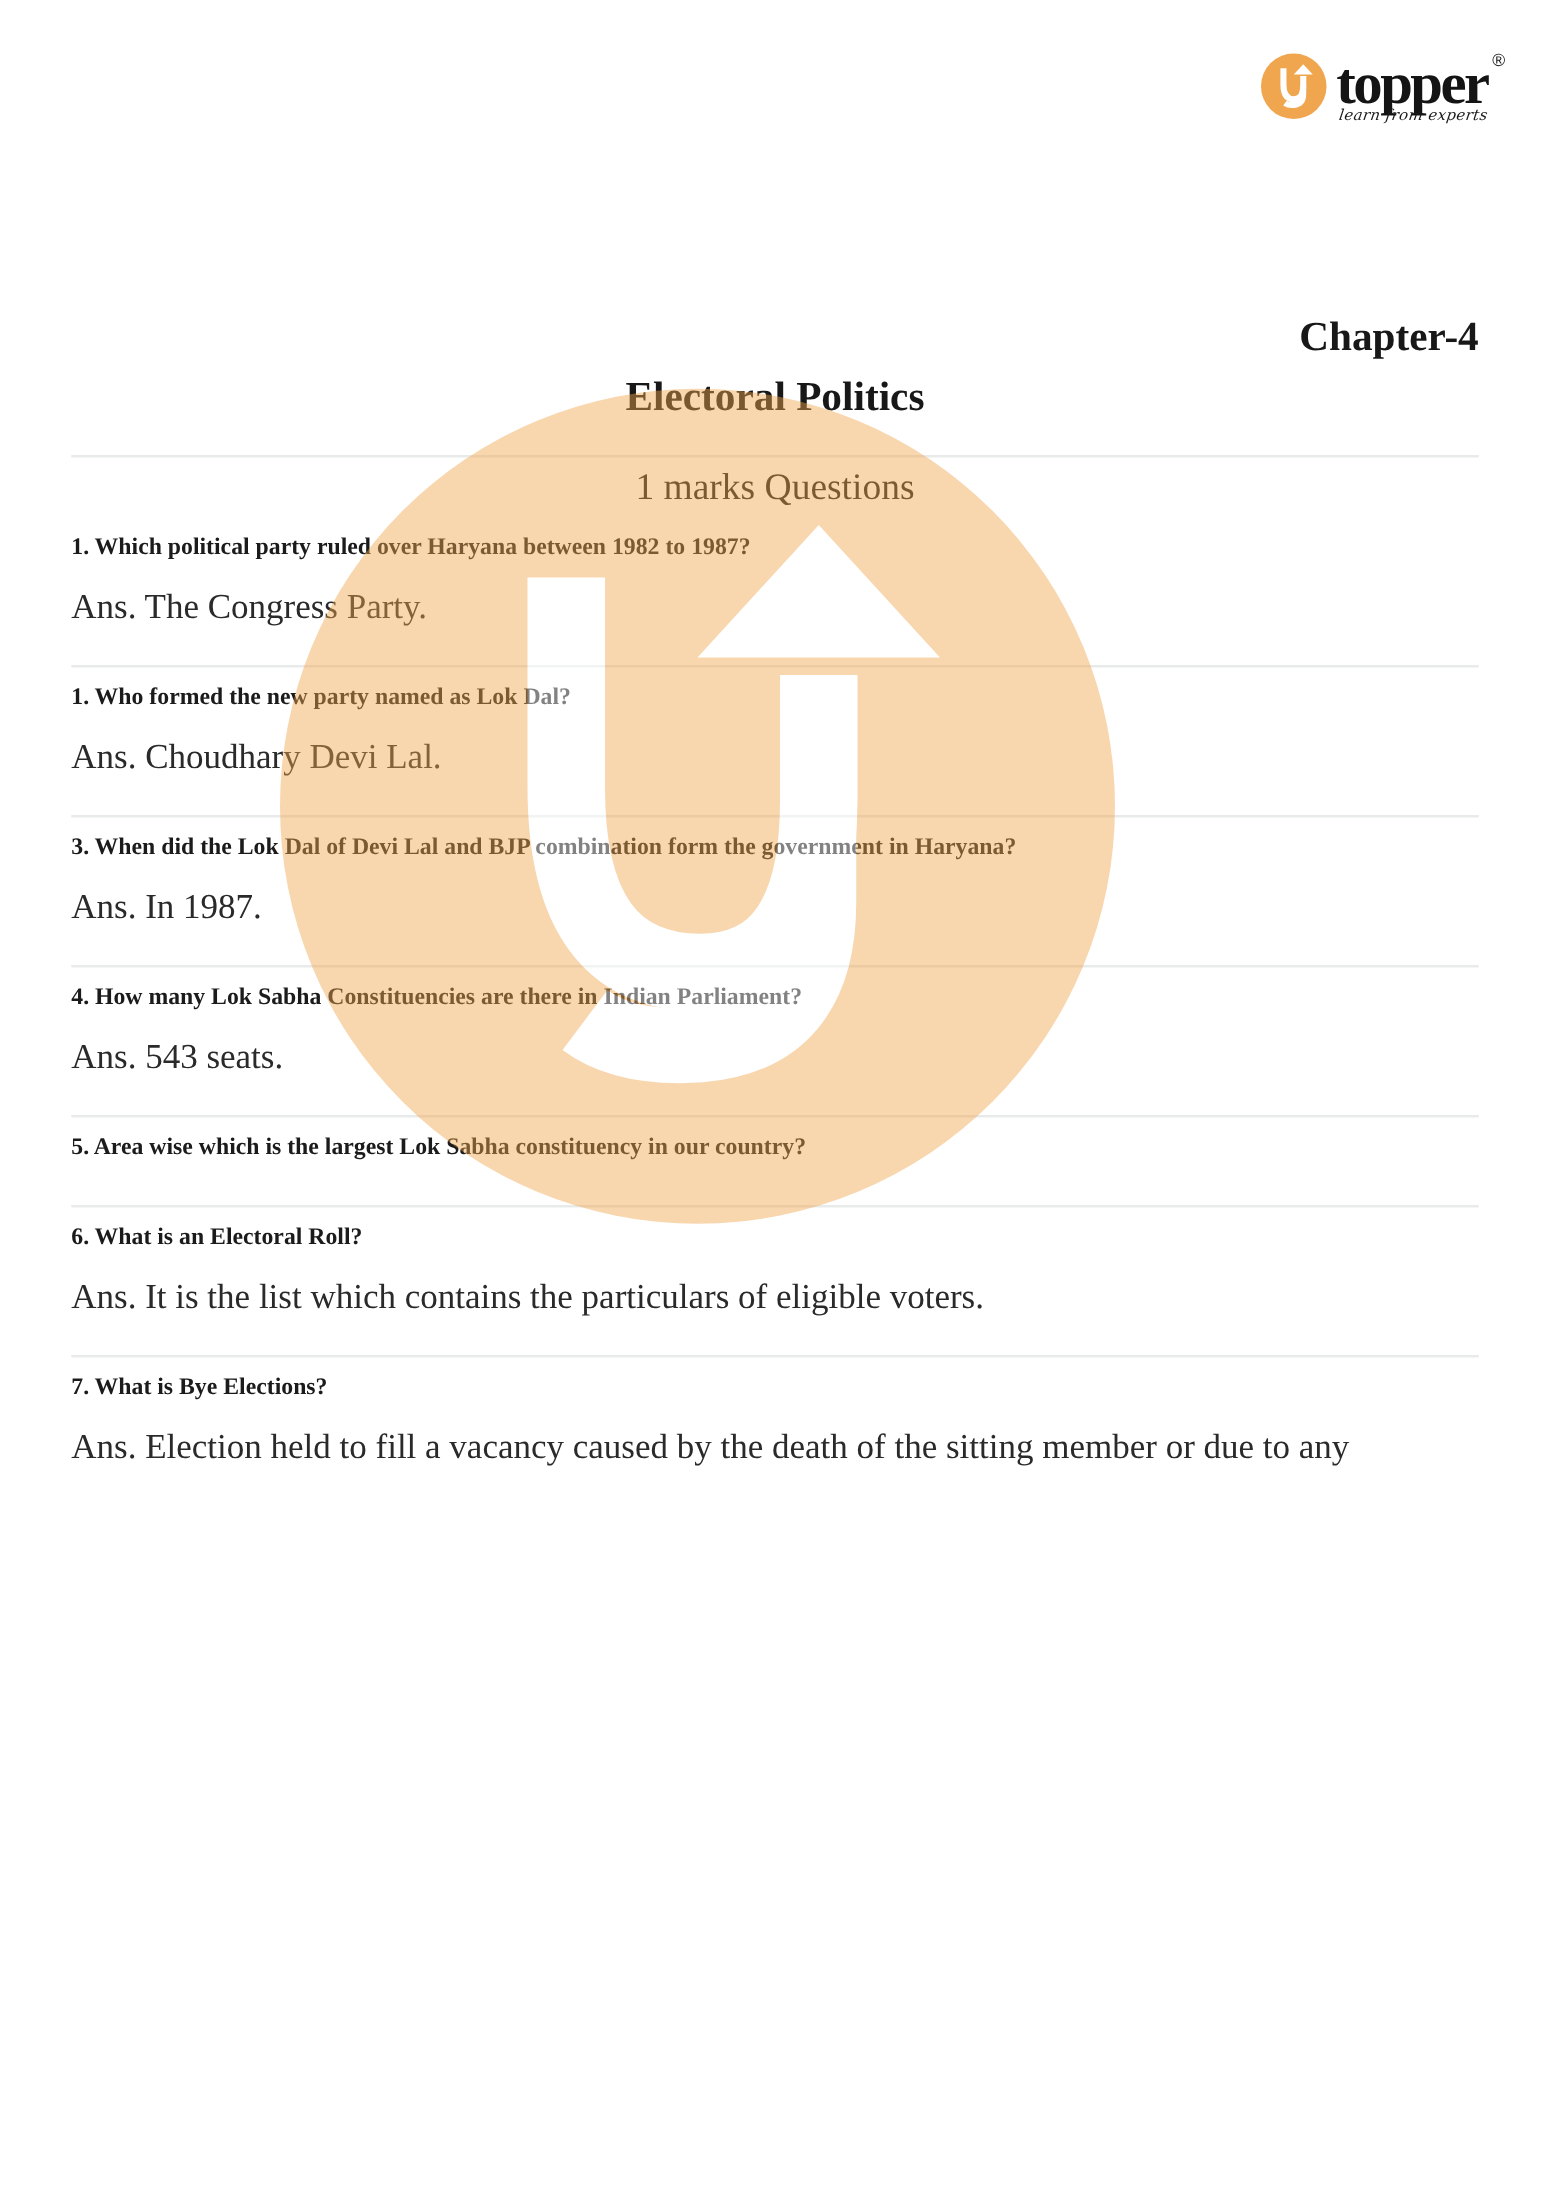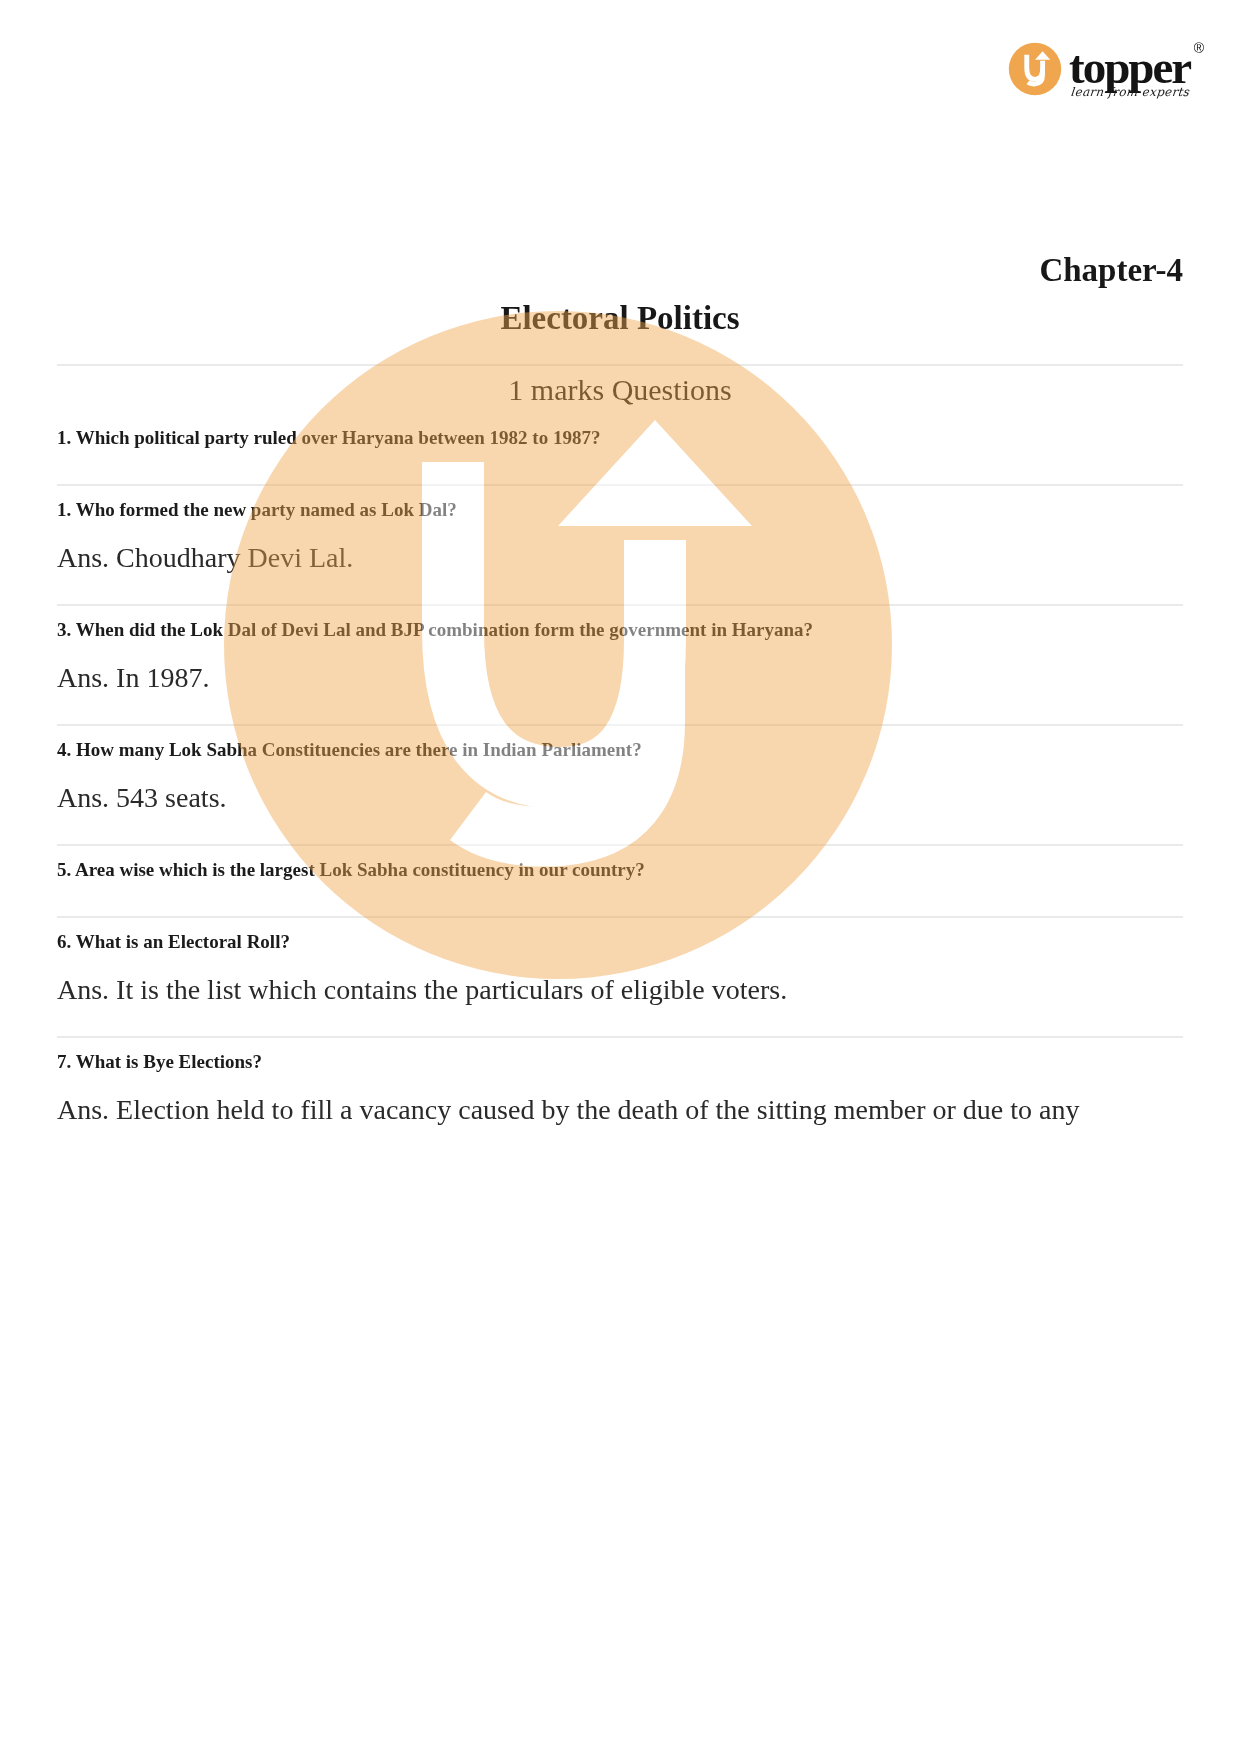--- a/index.html
+++ b/index.html
@@ -95,20 +95,21 @@
 <main class="doc">
 
   <h1 class="chapter-title">Chapter-4</h1>
   <h2 class="subject-title">Electoral Politics</h2>
 
   <hr class="divider">
 
   <h3 class="section-heading">1 marks Questions</h3>
 
   <p class="q">1. Which political party ruled over Haryana between 1982 to 1987?</p>
+  <p class="a">Ans. The Congress Party.</p>
   <hr class="divider">
 
   <p class="q">1. Who formed the new party named as Lok Dal?</p>
   <p class="a">Ans. Choudhary Devi Lal.</p>
   <hr class="divider">
 
   <p class="q">3. When did the Lok Dal of Devi Lal and BJP combination form the government in Haryana?</p>
   <p class="a">Ans. In 1987.</p>
   <hr class="divider">
 

